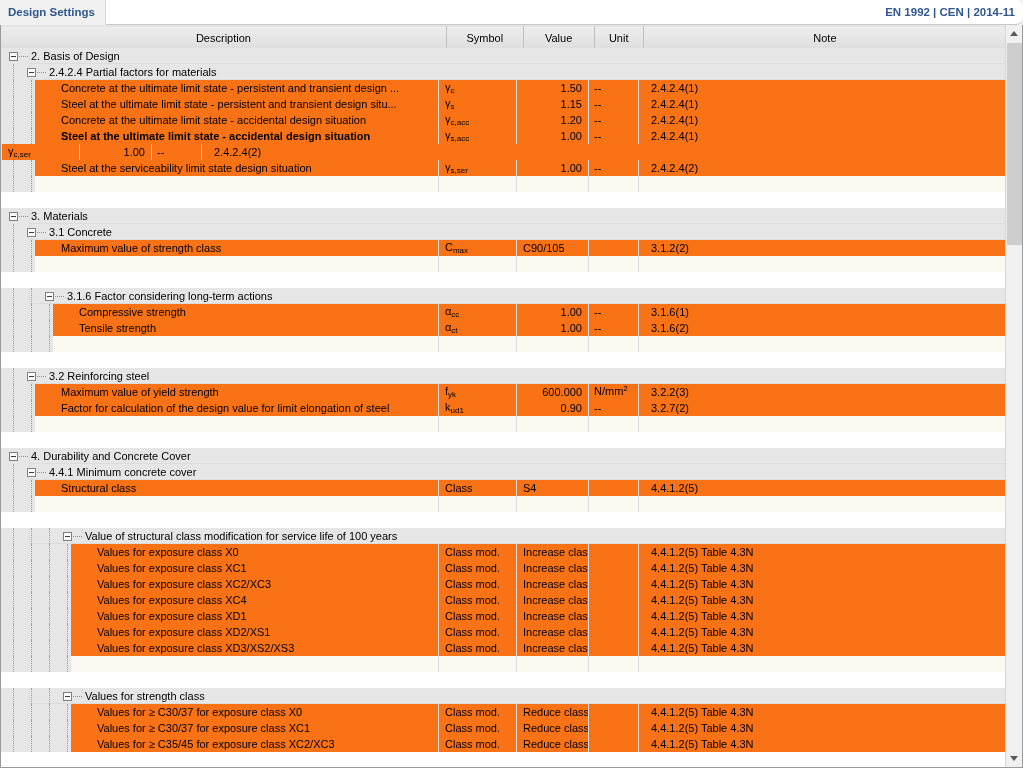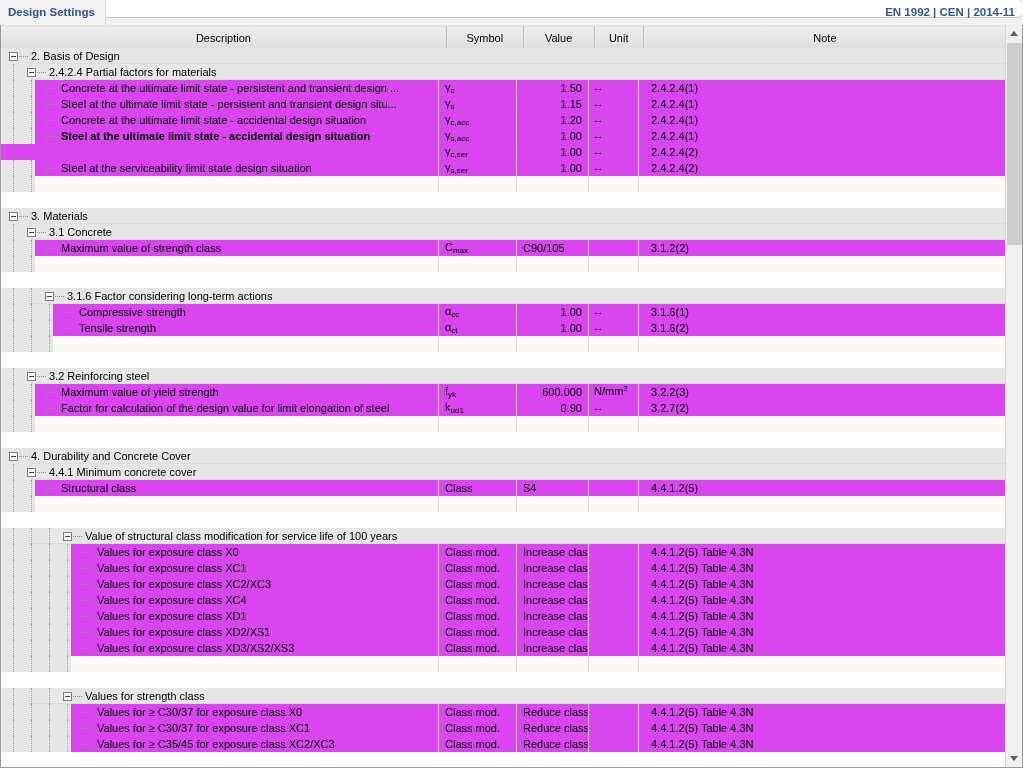--- a/index.html
+++ b/index.html
@@ -19,21 +19,21 @@
     width: 1023px;
     height: 768px;
     box-sizing: border-box;
     background: #f0f0f0;
     overflow: hidden;
   }
 
   
   .titlebar {
     position: relative;
-    height: 18px;
+    height: 25px;
     background: #ffffff;
     border-bottom: 1px solid #c8c8c8;
     box-sizing: border-box;
     border-radius: 7px;
   }
   .titlebar-left {
     position: absolute;
     left: 0; top: 0;
     height: 24px;
     padding: 0 10px 0 8px;
@@ -152,21 +152,21 @@
     overflow: hidden;
     background: #ffffff;
   }
   .row {
     position: relative;
     display: flex;
     height: 16px;
     box-sizing: border-box;
     width: 1005px;
   }
-  .row.data   { background: #d946ef; justify-content: flex-end; }
+  .row.data   { background: #f97316; }
   .row.group  { background: #e6e6e6; border-bottom: 1px solid #dcdcdc; }
   .row.spacer { background: #ffffff; }
   .row.blank  { background: #fafaf2; }
 
   .cell {
     box-sizing: border-box;
     height: 16px;
     display: flex;
     align-items: center;
     overflow: hidden;

